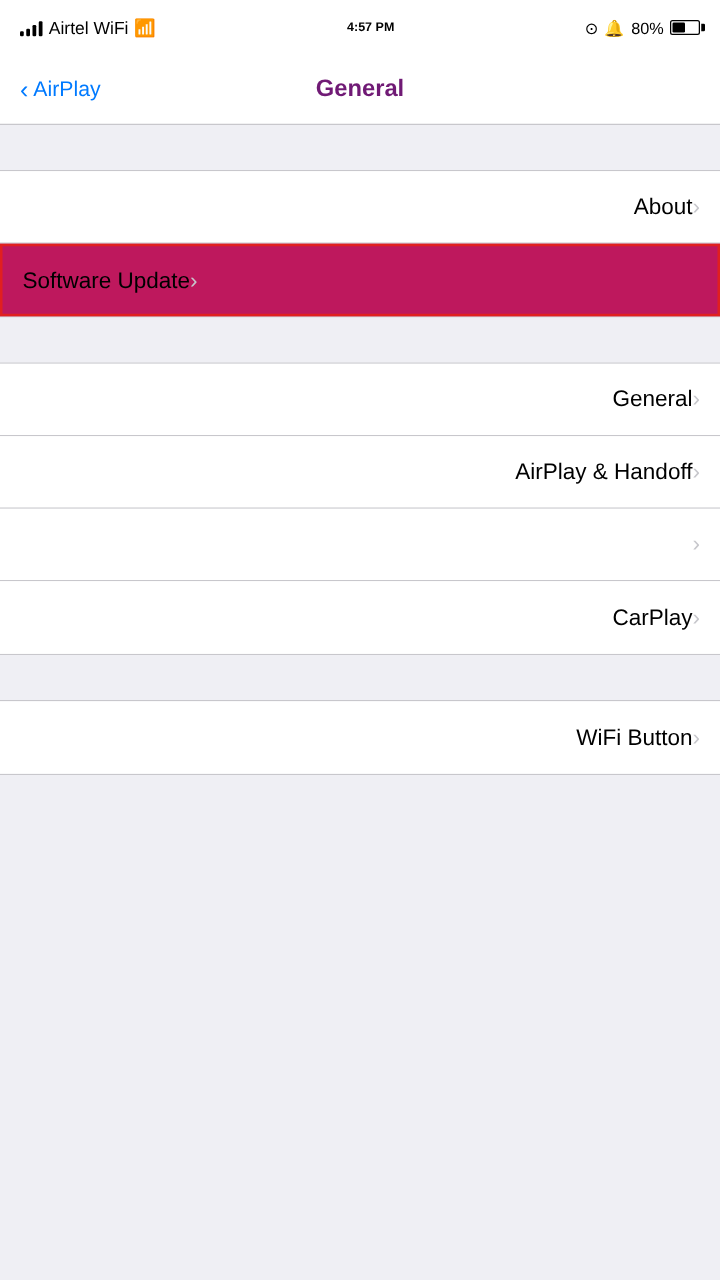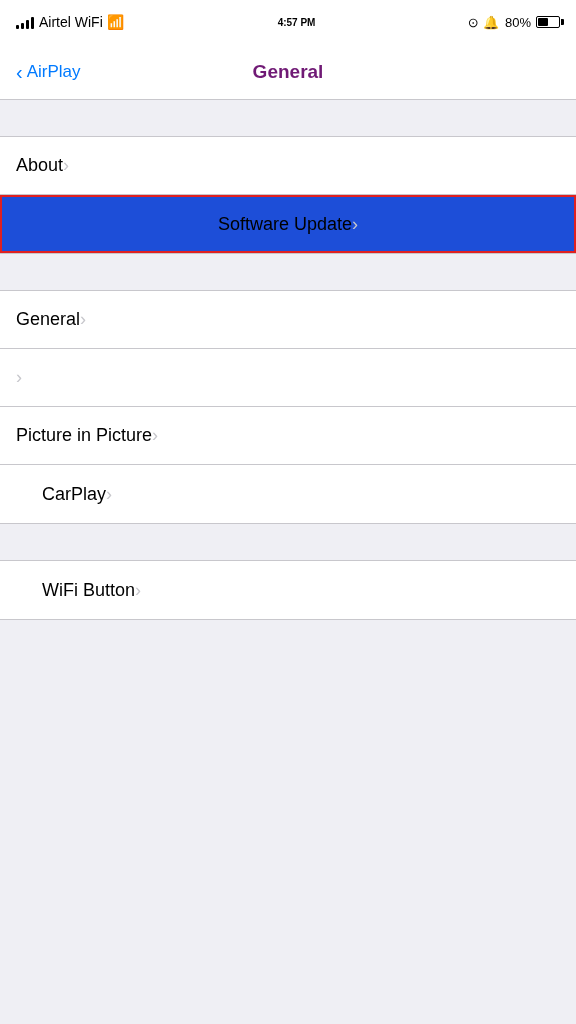--- a/index.html
+++ b/index.html
@@ -134,21 +134,21 @@
     
     .list-section {
       background-color: #fff;
       border-top: 1px solid #c8c7cc;
       border-bottom: 1px solid #c8c7cc;
     }
 
     .list-item {
       display: flex;
       align-items: center;
-      justify-content: flex-start;
+      justify-content: flex-end;
       padding: 0 16px;
       height: 58px;
       background-color: #fff;
       border-bottom: 1px solid #c8c7cc;
       cursor: pointer;
     }
     .list-item:last-child {
       border-bottom: none;
       padding-left: 42px;
     }
@@ -159,24 +159,24 @@
     .chevron-right {
       color: #c7c7cc;
       font-size: 18px;
       font-weight: 300;
     }
 
     
     .list-item-highlighted {
       display: flex;
       align-items: center;
-      justify-content: center;
+      justify-content: flex-start;
       padding: 0 16px;
       height: 58px;
-      background-color: #1d4ed8;
+      background-color: #be185d;
       border: 2.5px solid #e02020;
       cursor: pointer;
       position: relative;
       z-index: 1;
     }
   </style>
 </head>
 <body>
 
 <div class="status-bar">
@@ -227,24 +227,24 @@
 </div>
 
 <div class="section-spacer"></div>
 
 <div class="list-section">
   <div class="list-item">
     <span class="list-item-label">General</span>
     <span class="chevron-right">›</span>
   </div>
   <div class="list-item">
-    <span class="chevron-right">›</span>
-  </div>
-  <div class="list-item">
-    <span class="list-item-label">Picture in Picture</span>
+    <span class="list-item-label">AirPlay &amp; Handoff</span>
+    <span class="chevron-right">›</span>
+  </div>
+  <div class="list-item">
     <span class="chevron-right">›</span>
   </div>
   <div class="list-item">
     <span class="list-item-label">CarPlay</span>
     <span class="chevron-right">›</span>
   </div>
 </div>
 
 <div class="section-spacer"></div>
 

